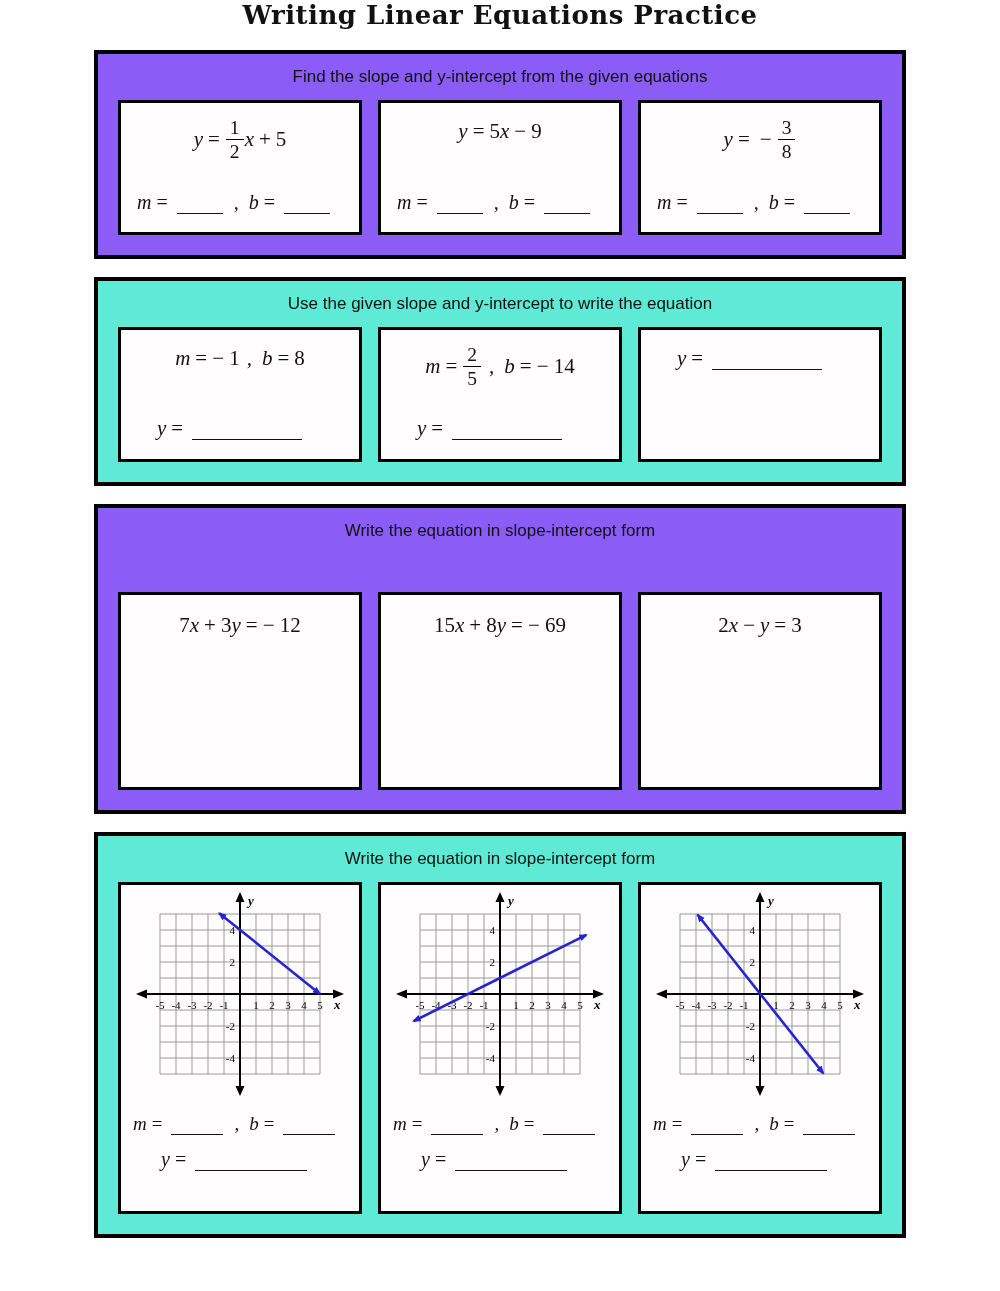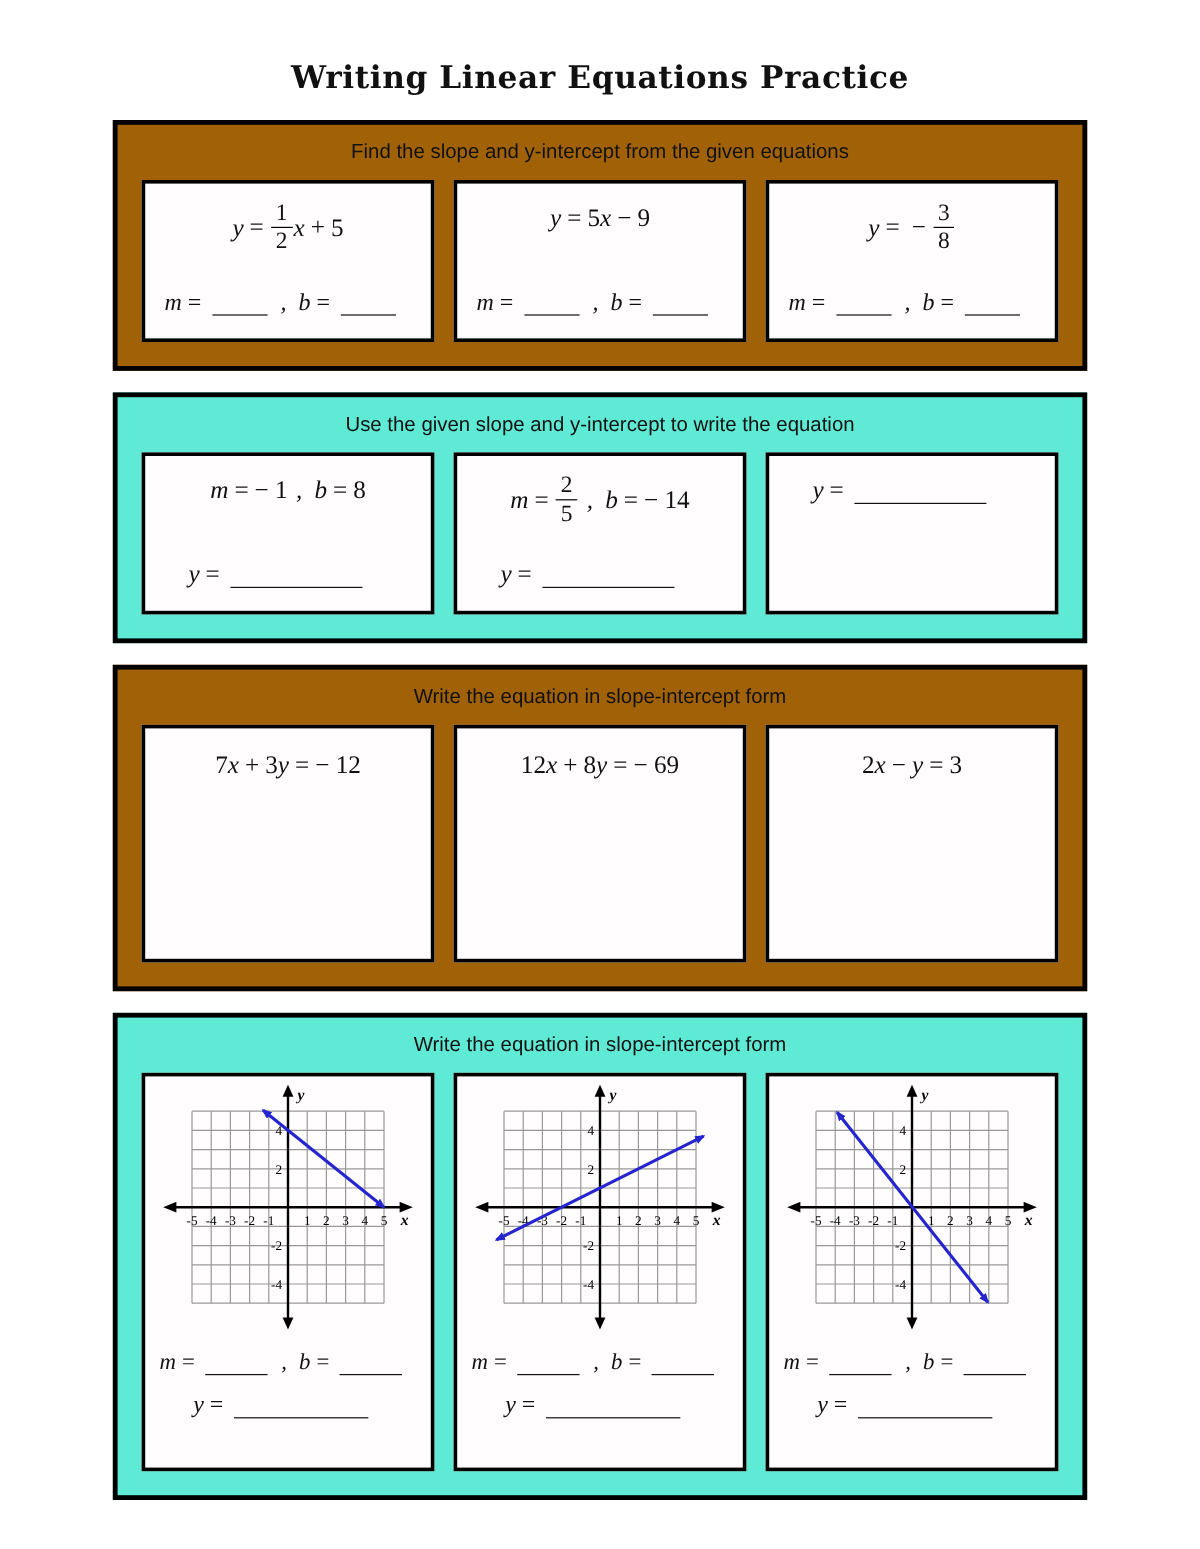--- a/index.html
+++ b/index.html
@@ -1,53 +1,53 @@
 <!DOCTYPE html>
 <html><head>
 <meta charset="utf-8">
 <style>
   html,body{margin:0;padding:0;background:#fff;}
   body{width:1000px;height:1291px;font-family:"Liberation Serif",serif;color:#111;}
-  .page{width:1000px;padding-top:50px;box-sizing:border-box;}
+  .page{width:1000px;box-sizing:border-box;}
   .page-title{
     text-align:center;
     font-family:"DejaVu Serif",serif;
     font-weight:bold;
     font-size:26px;
     letter-spacing:0.5px;
     margin:0 auto 20px;
   }
   .band{
     width:804px;
     margin:0 auto 18px;
     border:4px solid #000;
     box-sizing:content-box;
   }
-  .band.pink{background:#a16207;}
+  .band.pink{background:#8b5cf6;}
   .band.purple{background:#5eead4;}
   .band-header{
     text-align:center;
     font-family:"Liberation Sans",sans-serif;
     font-size:17px;
     padding:13px 10px 11px;
     color:#111;
   }
   .row{display:flex;gap:16px;padding:2px 20px 20px;}
   .card{
     flex:1;
     background:#fffdfd;
     border:3px solid #000;
     box-sizing:border-box;
     display:flex;
     flex-direction:column;
   }
   
   .card.short{height:135px;justify-content:space-between;padding:16px 10px 18px;}
   
-  .card.tall{height:198px;padding:18px 10px;}
+  .card.tall{height:198px;padding:18px 10px;margin-top:38px;}
   
   .card.graph{height:332px;padding:6px 0 12px;align-items:center;}
   .eq{font-size:21px;text-align:center;white-space:nowrap;}
   .eq.answer-line{text-align:left;padding-left:6px;font-size:20px;}
   .eq.answer-y{text-align:left;padding-left:26px;font-size:21px;}
   .graph .answer-mb{align-self:stretch;text-align:left;padding-left:12px;margin-top:10px;font-size:19px;white-space:nowrap;}
   .graph .answer-y2{align-self:stretch;text-align:left;padding-left:40px;margin-top:13px;font-size:20px;white-space:nowrap;}
   
   .seg-var{font-style:italic;}
   .seg-op{margin:0 5px;}
@@ -102,21 +102,21 @@
     </div>
   </section>
 
   <section class="band pink">
     <div class="band-header">Write the equation in slope-intercept form</div>
     <div class="row">
       <div class="card tall">
         <div class="eq"><span class="seg-num">7</span><span class="seg-var">x</span><span class="seg-op">+</span><span class="seg-num">3</span><span class="seg-var">y</span><span class="seg-op">=</span><span class="seg-num">− 12</span></div>
       </div>
       <div class="card tall">
-        <div class="eq"><span class="seg-num">12</span><span class="seg-var">x</span><span class="seg-op">+</span><span class="seg-num">8</span><span class="seg-var">y</span><span class="seg-op">=</span><span class="seg-num">− 69</span></div>
+        <div class="eq"><span class="seg-num">15</span><span class="seg-var">x</span><span class="seg-op">+</span><span class="seg-num">8</span><span class="seg-var">y</span><span class="seg-op">=</span><span class="seg-num">− 69</span></div>
       </div>
       <div class="card tall">
         <div class="eq"><span class="seg-num">2</span><span class="seg-var">x</span><span class="seg-op">−</span><span class="seg-var">y</span><span class="seg-op">=</span><span class="seg-num">3</span></div>
       </div>
     </div>
   </section>
 
   <section class="band purple">
     <div class="band-header">Write the equation in slope-intercept form</div>
     <div class="row">

